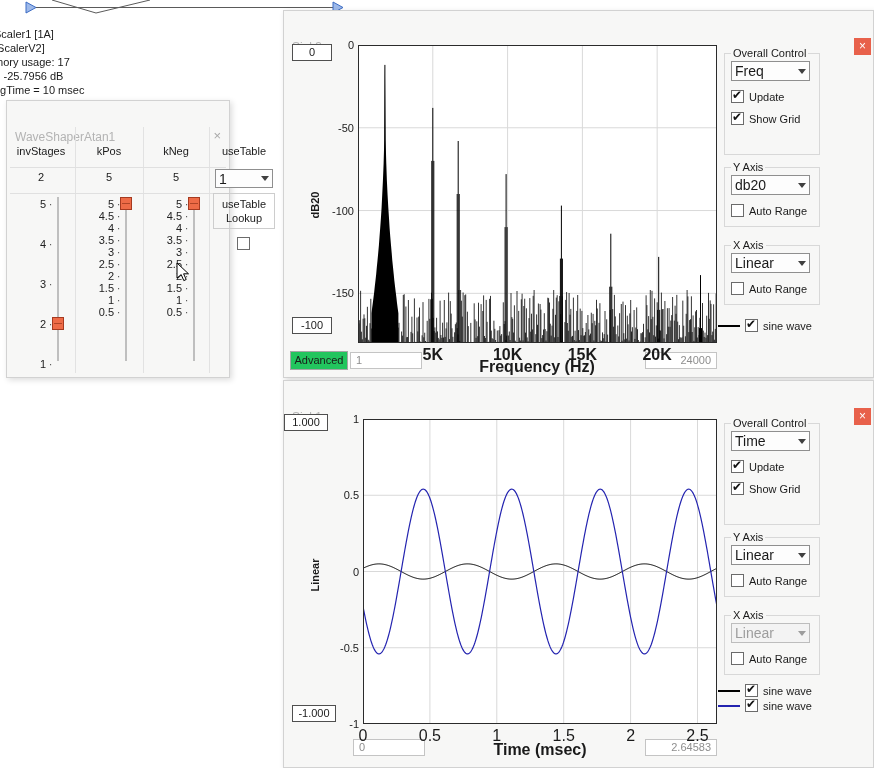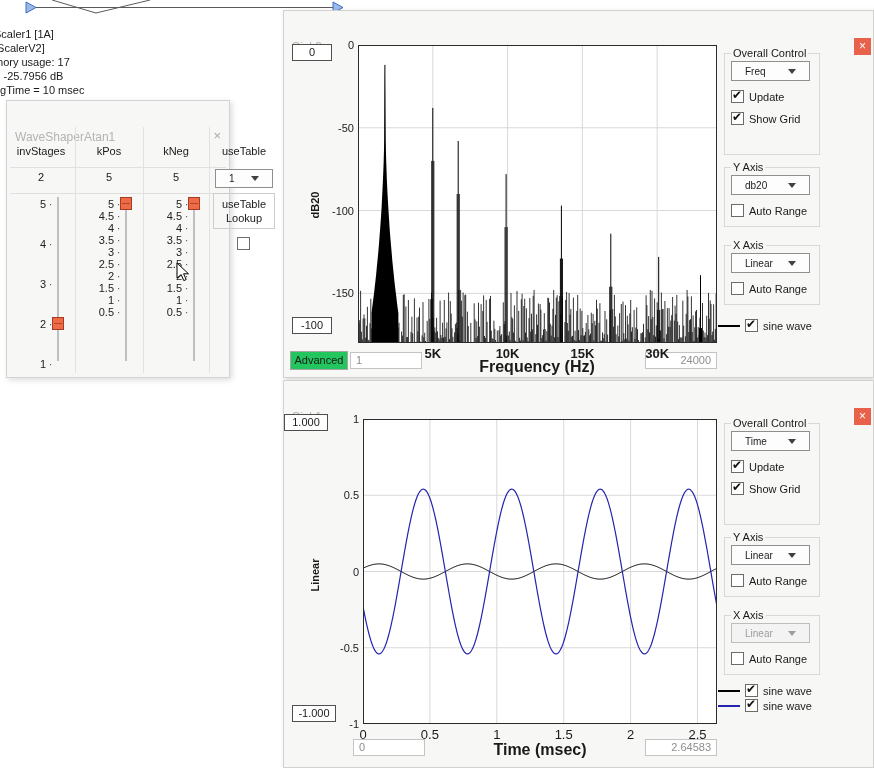--- a/index.html
+++ b/index.html
@@ -11,21 +11,21 @@
   .window { position:absolute; background:#f7f7f6; border:1px solid #d2d2d2;
             box-shadow:2px 2px 6px rgba(0,0,0,0.14); box-sizing:border-box; }
   .titlebar { position:absolute; left:0; right:0; top:0; height:24px;margin-top:24px; }
   .wtitle { position:absolute; left:8px; top:5px; font-size:12px; color:#b3b3b3; }
   .close-x { position:absolute; right:8px; top:3px; font-size:13px; color:#a8a8a8; }
   .close-red { position:absolute; right:2px; top:3px; width:17px; height:17px;
                background:#e8614b; color:#fff; font-size:12px; text-align:center; line-height:16px; }
 
   
   .combo { box-sizing:border-box; height:20px; border:1px solid #8f8f8f; background:#fdfdfd;
-           font-size:10px; display:flex; align-items:center; justify-content:space-between; padding:0 13px; }
+           font-size:14px; display:flex; align-items:center; justify-content:space-between; padding:0 3px; }
   .combo-arrow { width:0; height:0; border-left:4px solid transparent; border-right:4px solid transparent;
                  border-top:5px solid #404040; }
   .combo.disabled { color:#9d9d9d; border-color:#bdbdbd; background:#f3f3f3; }
   .combo.disabled .combo-arrow { border-top-color:#9d9d9d; }
   .cb { display:inline-block; width:13px; height:13px; border:1px solid #6b6b6b; background:#fff;
         position:relative; box-sizing:border-box; flex:0 0 13px; }
   .cb.checked::after { content:"✔"; position:absolute; left:0px; top:-3px; font-size:12px; color:#111; }
   .cbrow { display:flex; align-items:center; gap:5px; font-size:11px; margin:9px 0 2px 0; }
   .grp { position:absolute; width:96px; box-sizing:border-box; border:1px solid #d8d8d8;
          margin:0; padding:0px 6px 5px 6px; min-inline-size:0; background:transparent; }
@@ -33,21 +33,21 @@
   .grp .combo { width:79px; margin:2px 0 2px 0; }
   .vbox { position:absolute; box-sizing:border-box; border:1px solid #4f4f4f; background:#fff;
           font-size:11px; text-align:center; line-height:15px; height:17px; }
   .nbox { position:absolute; box-sizing:border-box; border:1px solid #c4c4c4; background:#fff;
           font-size:11px; color:#8e8e8e; height:17px; line-height:15px; padding:0 5px; }
   .nbox.right { text-align:right; }
   .btn { position:absolute; box-sizing:border-box; border:1px solid #a6a6a6; background:#22c55e;
          font-size:11px; text-align:center; height:19px; line-height:17px; }
   .plot { position:absolute; background:#fff; }
   .ytick { position:absolute; width:40px; text-align:right; font-size:11px; }
-  .xtick { position:absolute; width:40px; text-align:center; font-size:13px; }
+  .xtick { position:absolute; width:40px; text-align:center; font-size:16px; }
   .xtick.bold { font-weight:bold; }
   .axis-label { position:absolute; font-size:16px; font-weight:bold; text-align:center; }
   .rot-label { position:absolute; text-align:center; transform:rotate(-90deg); font-size:11px; font-weight:bold; }
   .legend-row { position:absolute; display:flex; align-items:center; gap:5px; font-size:11px; }
   .legend-line { width:22px; height:2px; display:inline-block; background:#000; }
 
   
   .ws-content { position:absolute; left:0; right:0; top:24px; bottom:0; }
   .ws-sep { position:absolute; top:2px; bottom:4px; width:1px; background:#e2e2e2; }
   .ws-hline { position:absolute; left:3px; right:3px; height:1px; background:#e0e0e0; }
@@ -316,21 +316,21 @@
     <span class="cb checked"></span>
     <span>sine wave</span>
   </div>
 <span class="ytick" style="left: 30px; top: 28px;">0</span>
     <span class="ytick" style="left: 30px; top: 110.778px;">-50</span>
     <span class="ytick" style="left: 30px; top: 193.556px;">-100</span>
     <span class="ytick" style="left: 30px; top: 276.333px;">-150</span>
     <span class="xtick bold" style="left: 128.792px; top: 335px;">5K</span>
     <span class="xtick bold" style="left: 203.583px; top: 335px;">10K</span>
     <span class="xtick bold" style="left: 278.375px; top: 335px;">15K</span>
-    <span class="xtick bold" style="left: 353.167px; top: 335px;">30K</span>
+    <span class="xtick bold" style="left: 353.167px; top: 335px;">20K</span>
   </div>
 
 <div class="window" id="sink1" style="left:283px;top:380px;width:591px;height:388px">
   <div class="titlebar">
     <span class="wtitle">Sink1</span>
     <span class="close-red">×</span>
   </div>
 
   <div class="vbox" style="left:0;top:33px;width:44px">1.000</div>
   <div class="rot-label" style="left:-4px;top:188px;width:70px">Linear</div>

